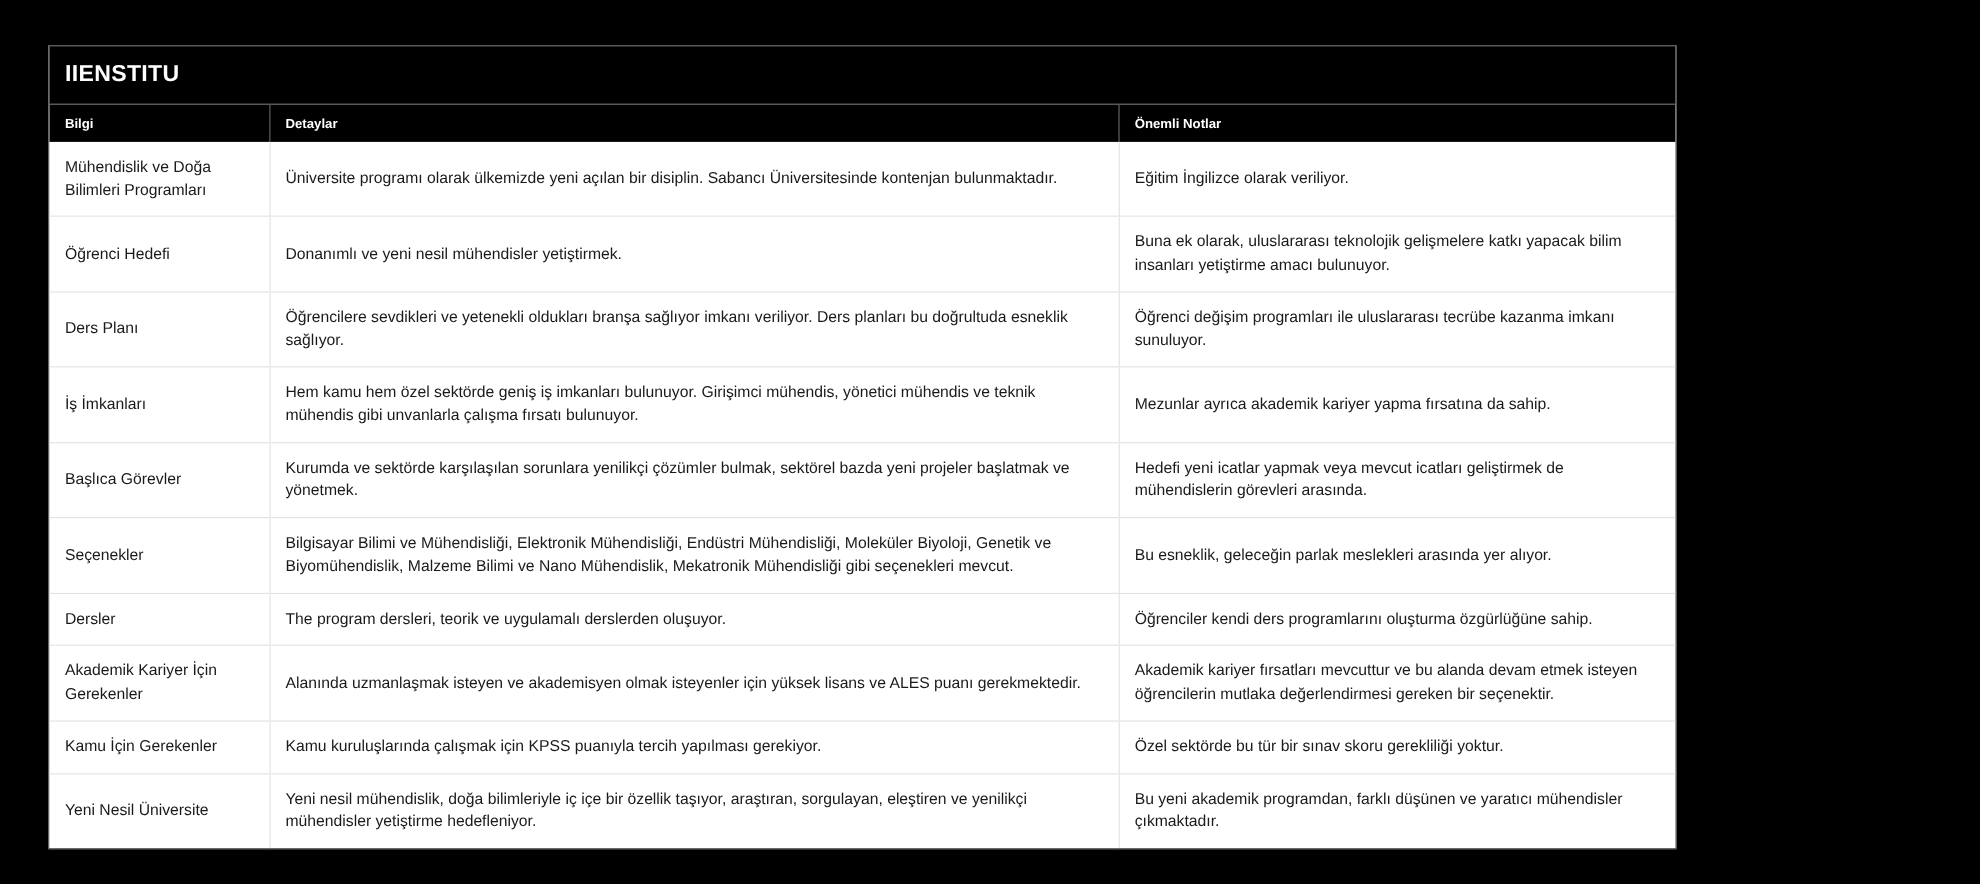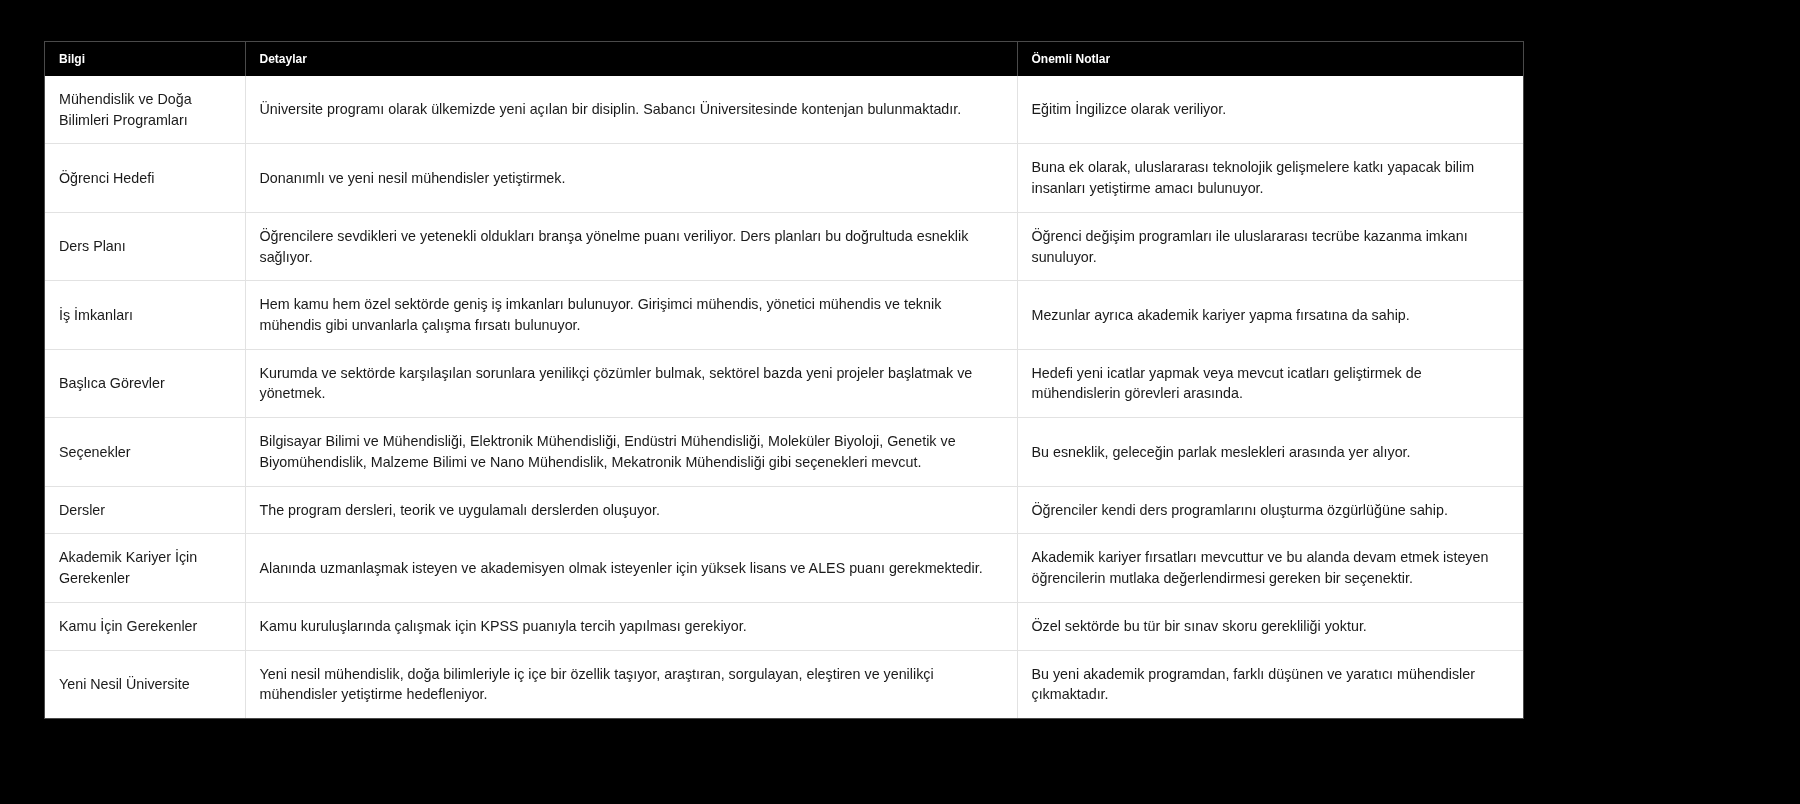--- a/index.html
+++ b/index.html
@@ -79,20 +79,23 @@
   .col-bilgi   { width: 200px; }
   .col-detay   { width: 772px; }
   .col-notlar  { width: 506px; }
 </style>
 </head>
 <body>
 
 <div class="page">
   <div class="table-frame">
 
+    <div class="brand-bar">
+      <span class="brand-title">IIENSTITU</span>
+    </div>
 
     <table class="data-table">
       <colgroup>
         <col class="col-bilgi">
         <col class="col-detay">
         <col class="col-notlar">
       </colgroup>
       <thead>
         <tr>
           <th>Bilgi</th>
@@ -106,21 +109,21 @@
           <td>Üniversite programı olarak ülkemizde yeni açılan bir disiplin. Sabancı Üniversitesinde kontenjan bulunmaktadır.</td>
           <td>Eğitim İngilizce olarak veriliyor.</td>
         </tr>
         <tr>
           <td>Öğrenci Hedefi</td>
           <td>Donanımlı ve yeni nesil mühendisler yetiştirmek.</td>
           <td>Buna ek olarak, uluslararası teknolojik gelişmelere katkı yapacak bilim insanları yetiştirme amacı bulunuyor.</td>
         </tr>
         <tr>
           <td>Ders Planı</td>
-          <td>Öğrencilere sevdikleri ve yetenekli oldukları branşa yönelme puanı veriliyor. Ders planları bu doğrultuda esneklik sağlıyor.</td>
+          <td>Öğrencilere sevdikleri ve yetenekli oldukları branşa sağlıyor imkanı veriliyor. Ders planları bu doğrultuda esneklik sağlıyor.</td>
           <td>Öğrenci değişim programları ile uluslararası tecrübe kazanma imkanı sunuluyor.</td>
         </tr>
         <tr>
           <td>İş İmkanları</td>
           <td>Hem kamu hem özel sektörde geniş iş imkanları bulunuyor. Girişimci mühendis, yönetici mühendis ve teknik mühendis gibi unvanlarla çalışma fırsatı bulunuyor.</td>
           <td>Mezunlar ayrıca akademik kariyer yapma fırsatına da sahip.</td>
         </tr>
         <tr>
           <td>Başlıca Görevler</td>
           <td>Kurumda ve sektörde karşılaşılan sorunlara yenilikçi çözümler bulmak, sektörel bazda yeni projeler başlatmak ve yönetmek.</td>

